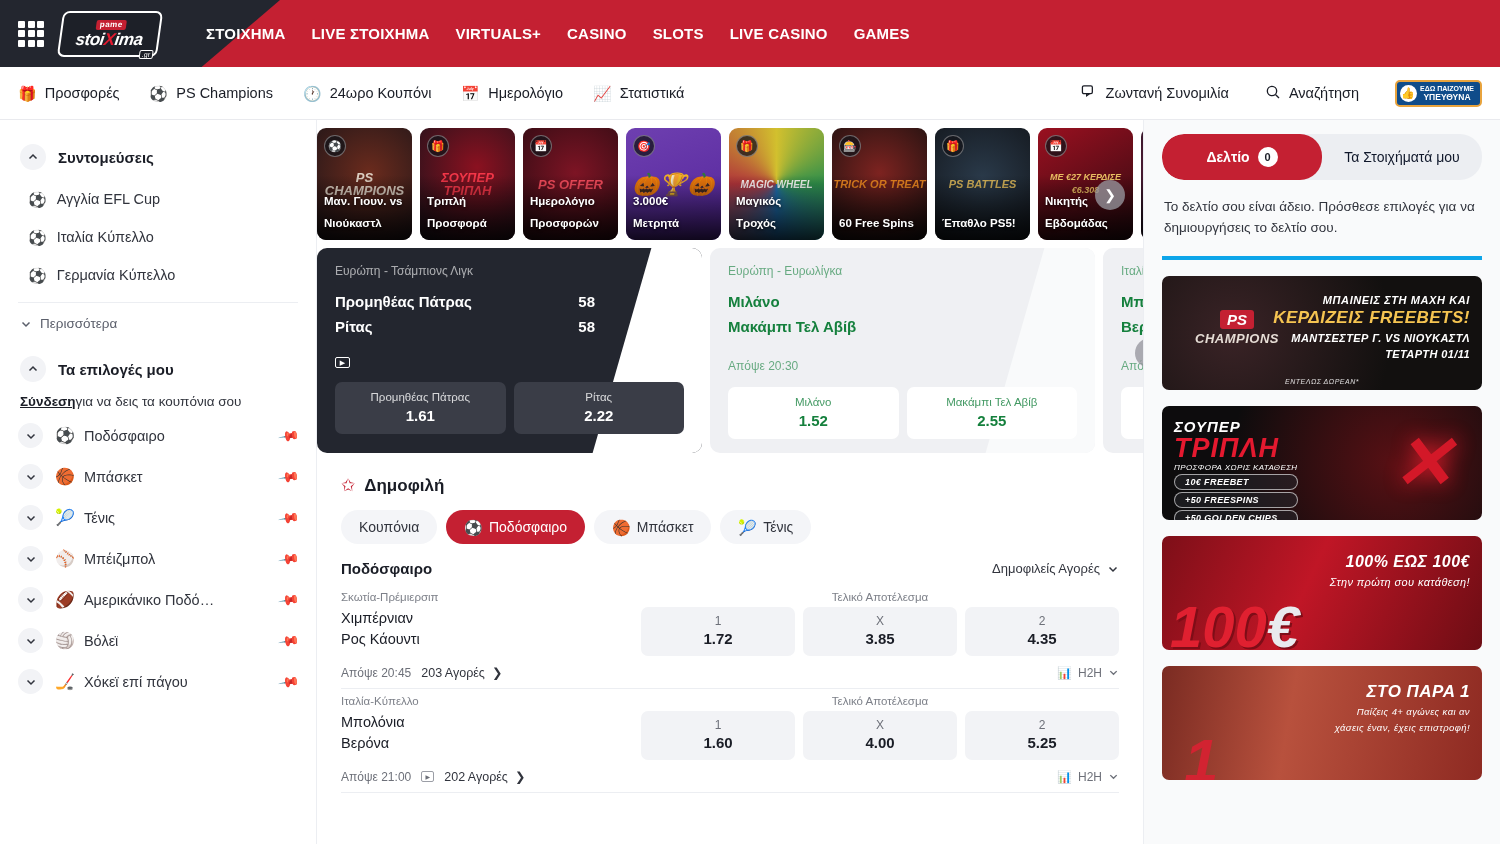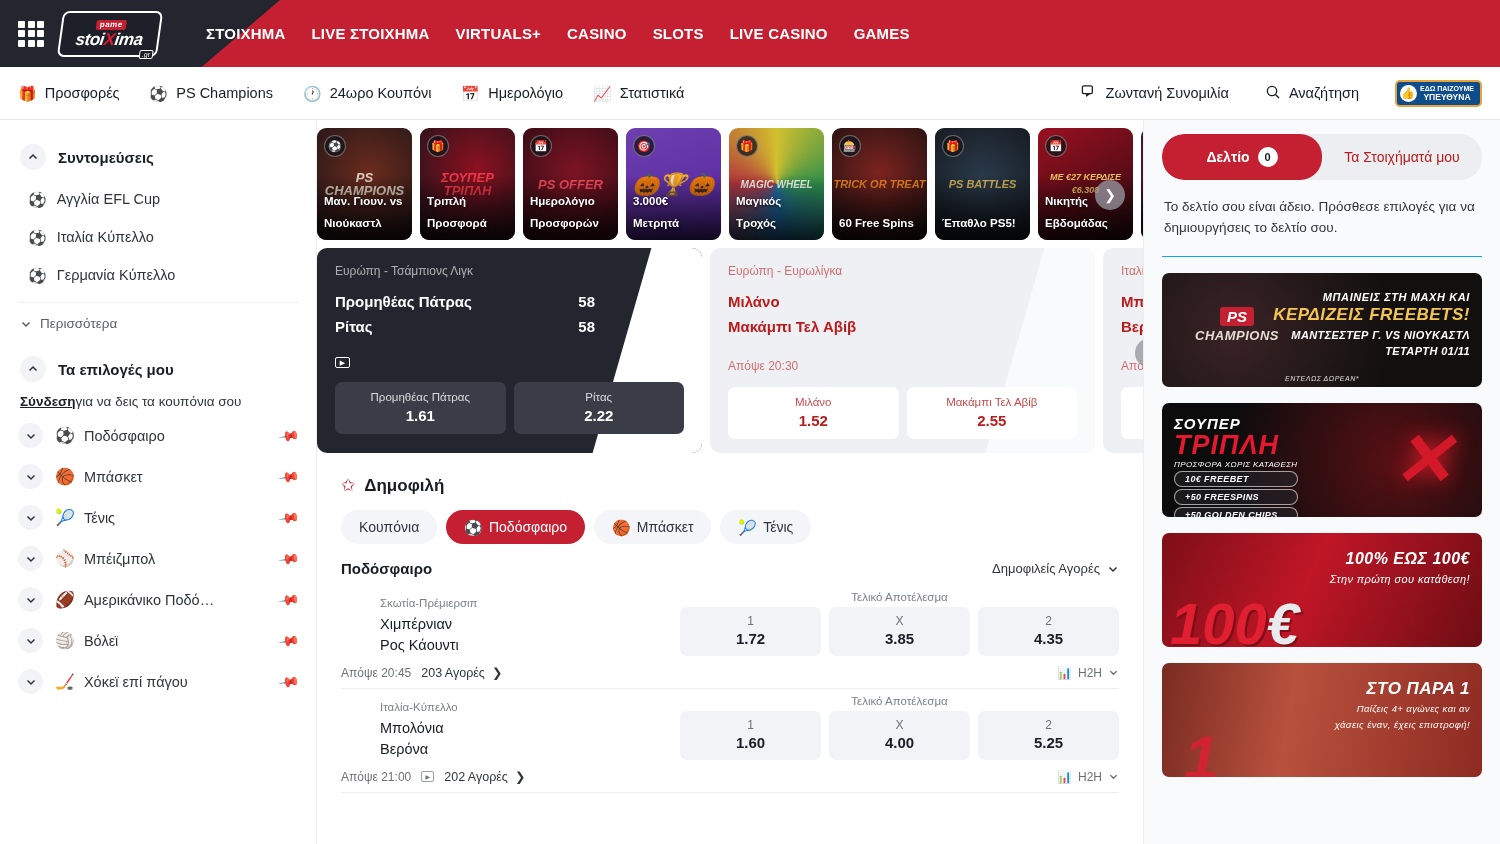--- a/index.html
+++ b/index.html
@@ -280,21 +280,21 @@
     overflow: hidden;
   }
   .live-card {
     width: 385px; flex: 0 0 385px;
     border-radius: 10px;
     padding: 16px 18px 14px 18px;
     position: relative;
     overflow: hidden;
   }
   .live-card.dark { background: #23262f; color: #fff; }
-  .live-card.light { background: #eff0f3; color: #b91c1c; }
+  .live-card.light { background: #eff0f3; color: #15803d; }
   .live-card .slash {
     position: absolute; top: 0; bottom: 0;
     right: -40px; width: 120px;
     background: #fff;
     transform: skewX(-16deg);
   }
   .live-card.light .slash { background: #f9fafb; }
   .lc-league { font-size: 12px; opacity: .62; margin-bottom: 11px; position: relative; z-index: 2; }
   .lc-team {
     display: flex; justify-content: space-between;
@@ -353,21 +353,21 @@
   .pop-sub-title { font-size: 15px; font-weight: bold; }
   .pop-markets {
     margin-left: auto;
     font-size: 13px; color: #31343d;
     display: flex; align-items: center; gap: 7px;
     cursor: pointer;
   }
   .pop-markets svg { width: 12px; height: 12px; }
 
   .match-row { border-bottom: 1px solid #eceef2; padding: 6px 0 8px 0; }
-  .mr-top { display: flex; align-items: flex-end; margin-left: 39px; }
+  .mr-top { display: flex; align-items: flex-start; }
   .mr-left { width: 300px; }
   .mr-league { font-size: 11.5px; color: #7d8089; margin-bottom: 5px; }
   .mr-team { font-size: 14.5px; color: #1a1d26; line-height: 21px; }
   .mr-right { flex: 1; }
   .mr-market-label {
     font-size: 11.5px; color: #7d8089;
     text-align: center; margin-bottom: 4px;
   }
   .mr-odds { display: flex; gap: 8px; }
   .mr-odd {
@@ -408,37 +408,37 @@
     border-radius: 22px;
     padding: 0;
     overflow: hidden;
     margin-bottom: 14px;
   }
   .slip-tab {
     flex: 1;
     padding: 13px 0;
     text-align: center;
     font-size: 14px;
-    color: #b91c1c;
+    color: #0f172a;
     border-radius: 22px;
     cursor: pointer;
     display: flex; align-items: center; justify-content: center; gap: 8px;
   }
   .slip-tab.active { background: #c42032; color: #fff; font-weight: bold; }
   .slip-count {
     background: #fff; color: #1a1d26;
     width: 20px; height: 20px; border-radius: 50%;
     font-size: 11px; font-weight: bold;
     display: flex; align-items: center; justify-content: center;
   }
   .slip-empty {
     font-size: 13.5px; color: #31343d;
     line-height: 21px;
     padding: 2px 2px 18px 2px;
-    border-bottom: 1px solid #0ea5e9;
+    border-bottom: 4px solid #0ea5e9;
   }
   .promo-banner {
     height: 114px;
     border-radius: 7px;
     margin-top: 16px;
     position: relative;
     overflow: hidden;
     cursor: pointer;
     color: #fff;
   }

